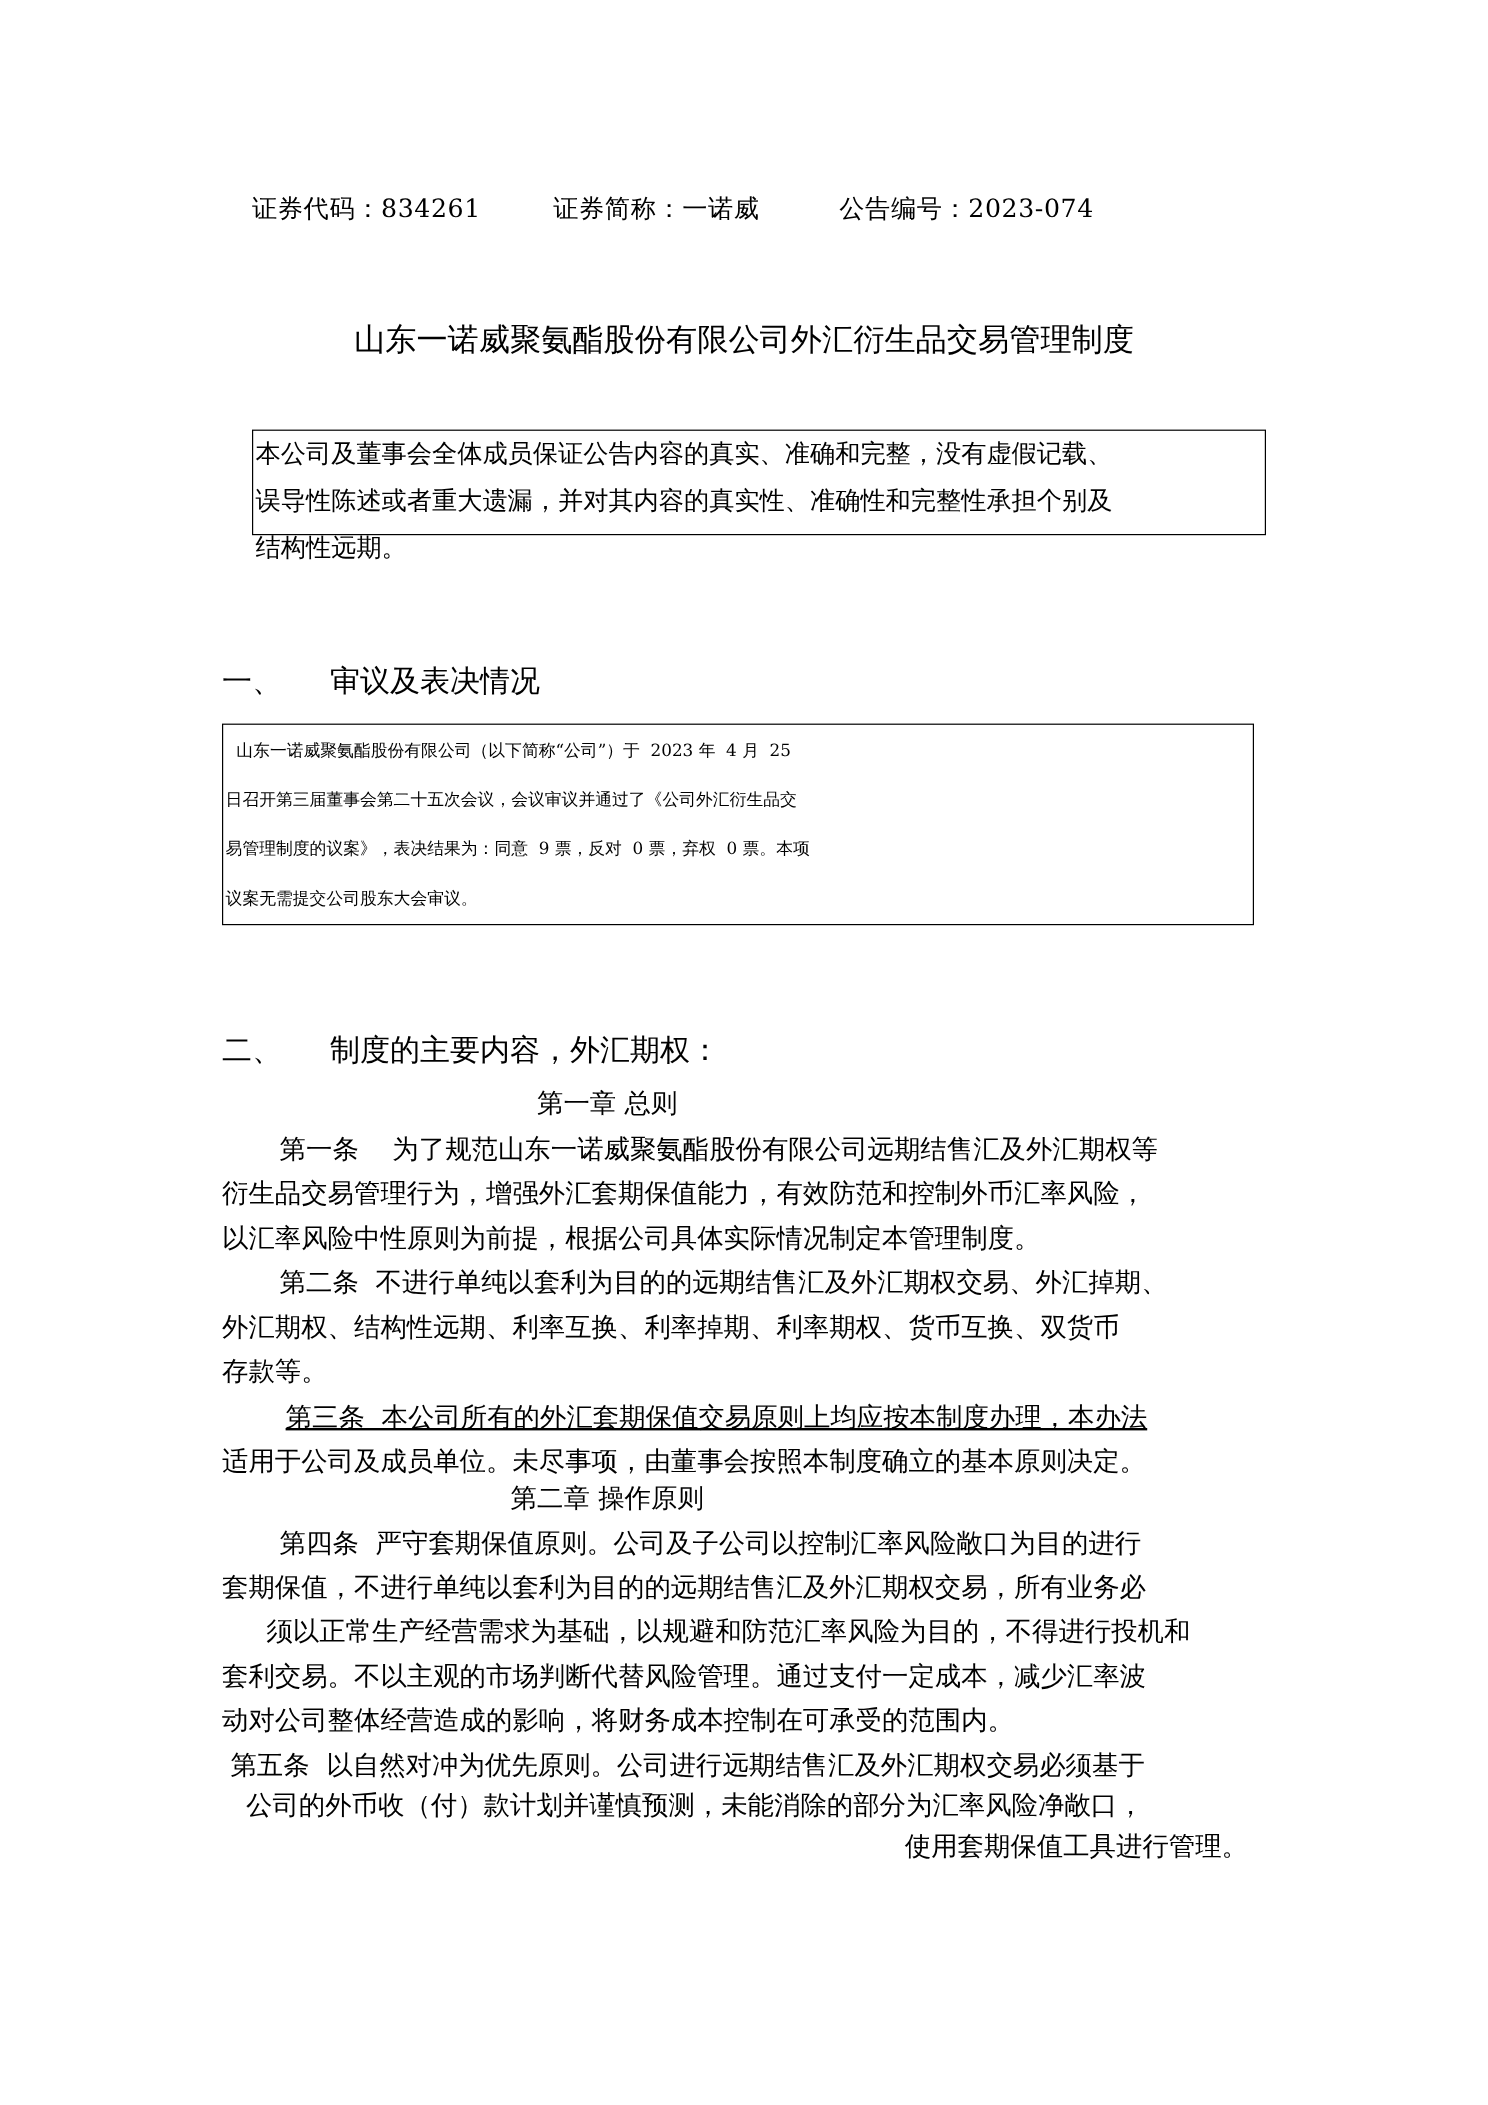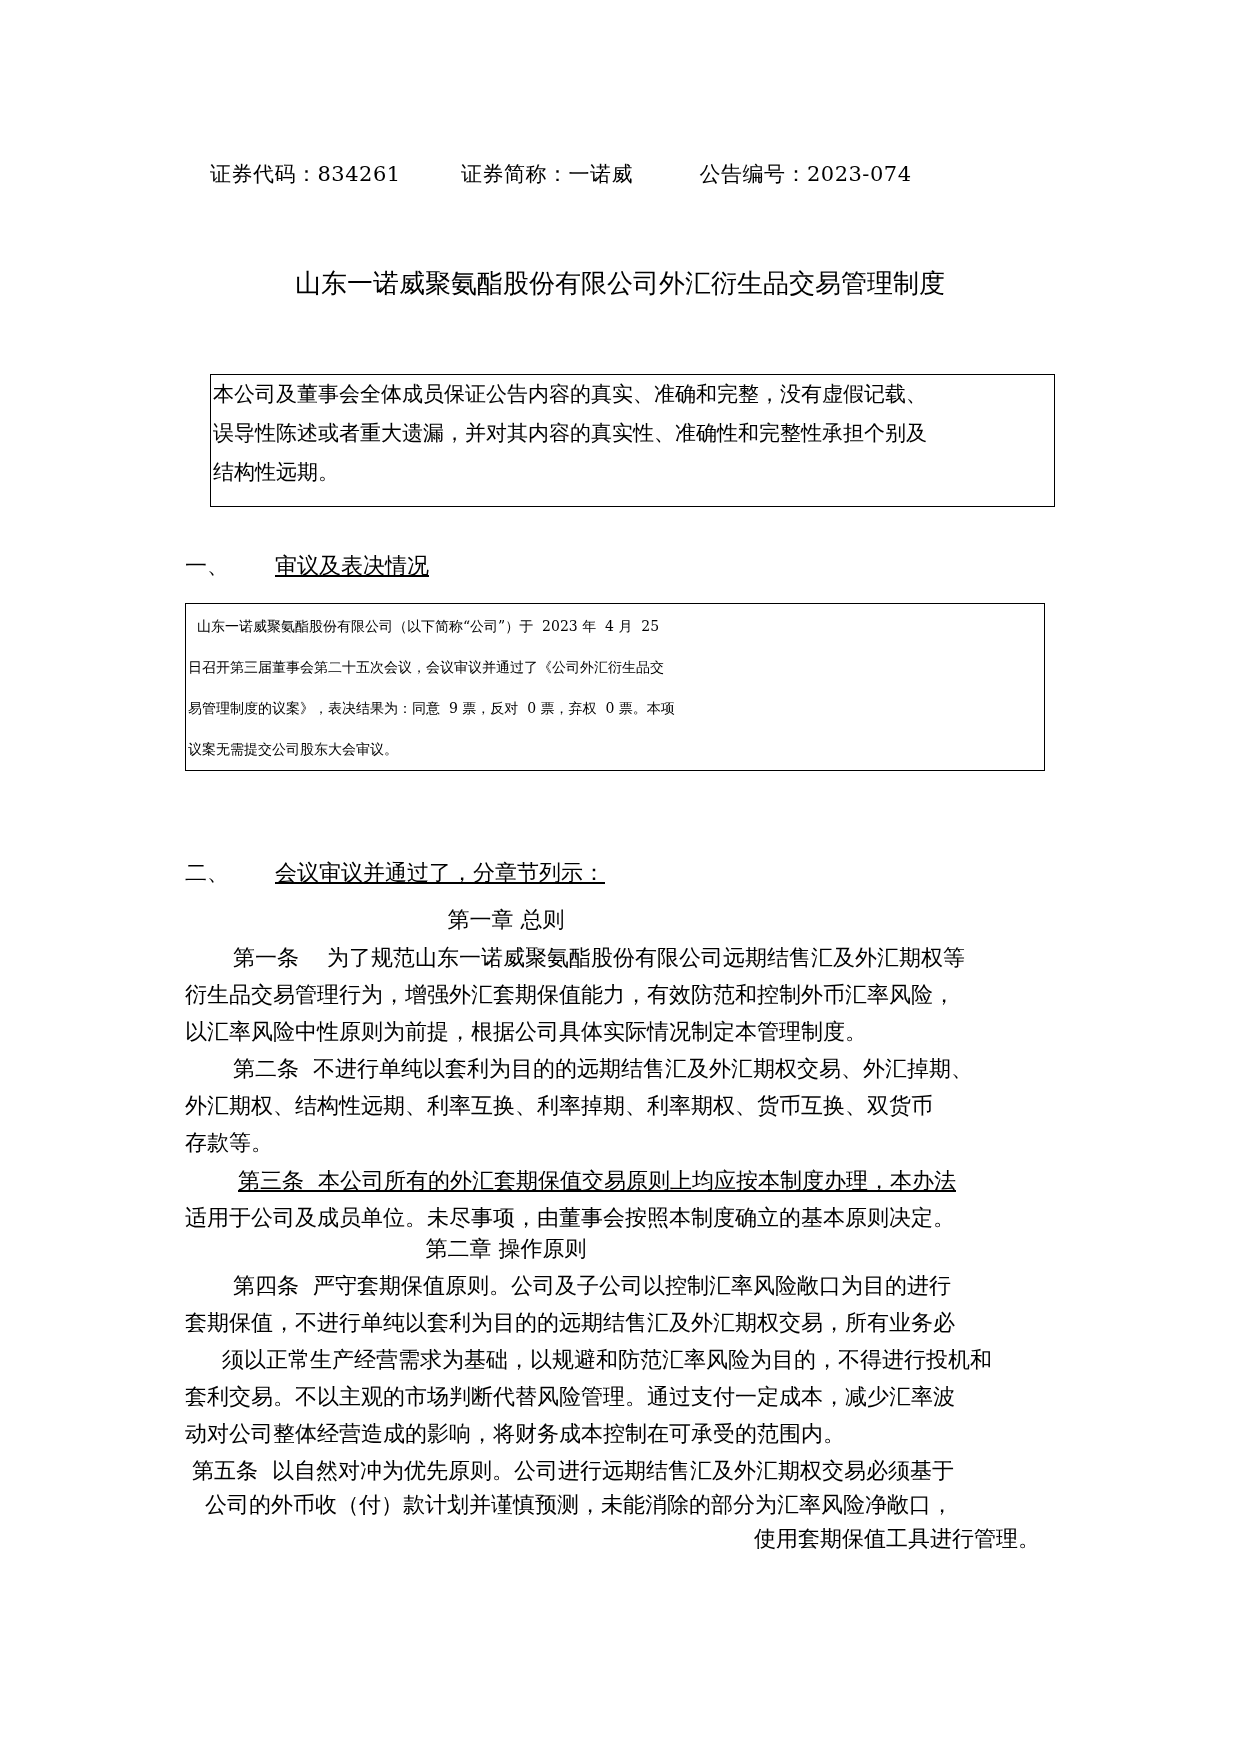--- a/index.html
+++ b/index.html
@@ -6,26 +6,26 @@
   body {
     width: 1240px; height: 1754px; position: relative; overflow: hidden;
     font-family: "DejaVu Serif", "Liberation Serif", serif;
     color: #000;
   }
   .abs { position: absolute; white-space: nowrap; }
   .header-line { top: 160px; left: 210px; font-size: 21px; letter-spacing: 0.5px; }
   .header-line span { display: inline-block; }
   .doc-title { top: 266px; left: 0; width: 1240px; text-align: center; font-size: 26px; }
   .notice-box {
-    position: absolute; left: 210px; top: 374px; width: 845px; height: 133px;
+    position: absolute; left: 210px; top: 358px; width: 845px; height: 88px;
     border: 1.3px solid #000; box-sizing: border-box;
     font-size: 21px; line-height: 39px; padding: 0 2px;
   }
   .notice-box div { white-space: nowrap; }
-  .sec { font-size: 22px; text-decoration: underline; }
+  .sec { font-size: 25px; }
   .sec .num { display: inline-block; width: 90px; }
   .result-box {
     position: absolute; left: 185px; top: 603px; width: 860px; height: 168px;
     border: 1.3px solid #000; box-sizing: border-box;
     font-size: 14px; line-height: 41px; padding: 2px 2px;
   }
   .result-box div { white-space: nowrap; }
   .chapter { left: 0; width: 1012px; text-align: center; font-size: 22px; }
   .para { left: 185px; font-size: 22px; }
 </style>
@@ -53,21 +53,21 @@
 </div>
 
 <div class="result-box">
   <div style="white-space:pre">  山东一诺威聚氨酯股份有限公司（以下简称“公司”）于  2023 年  4 月  25</div>
   <div style="white-space:pre">日召开第三届董事会第二十五次会议，会议审议并通过了《公司外汇衍生品交</div>
   <div style="white-space:pre">易管理制度的议案》，表决结果为：同意  9 票，反对  0 票，弃权  0 票。本项</div>
   <div style="white-space:pre">议案无需提交公司股东大会审议。</div>
 </div>
 
 <div class="abs sec" style="top:858px; left:185px;">
-  <span class="num">二、</span><span>会议审议并通过了，分章节列示：</span>
+  <span class="num">二、</span><span>制度的主要内容，外汇期权：</span>
 </div>
 
 <div class="abs chapter" style="top:905px;">第一章  总则</div>
 
 <div class="abs para" style="top:943px; left:233px; white-space:pre;">第一条    为了规范山东一诺威聚氨酯股份有限公司远期结售汇及外汇期权等</div>
 <div class="abs para" style="top:980px; white-space:pre;">衍生品交易管理行为，增强外汇套期保值能力，有效防范和控制外币汇率风险，</div>
 <div class="abs para" style="top:1017px; white-space:pre;">以汇率风险中性原则为前提，根据公司具体实际情况制定本管理制度。</div>
 
 <div class="abs para" style="top:1054px; left:233px; white-space:pre;">第二条  不进行单纯以套利为目的的远期结售汇及外汇期权交易、外汇掉期、</div>
 <div class="abs para" style="top:1091px; white-space:pre;">外汇期权、结构性远期、利率互换、利率掉期、利率期权、货币互换、双货币</div>

